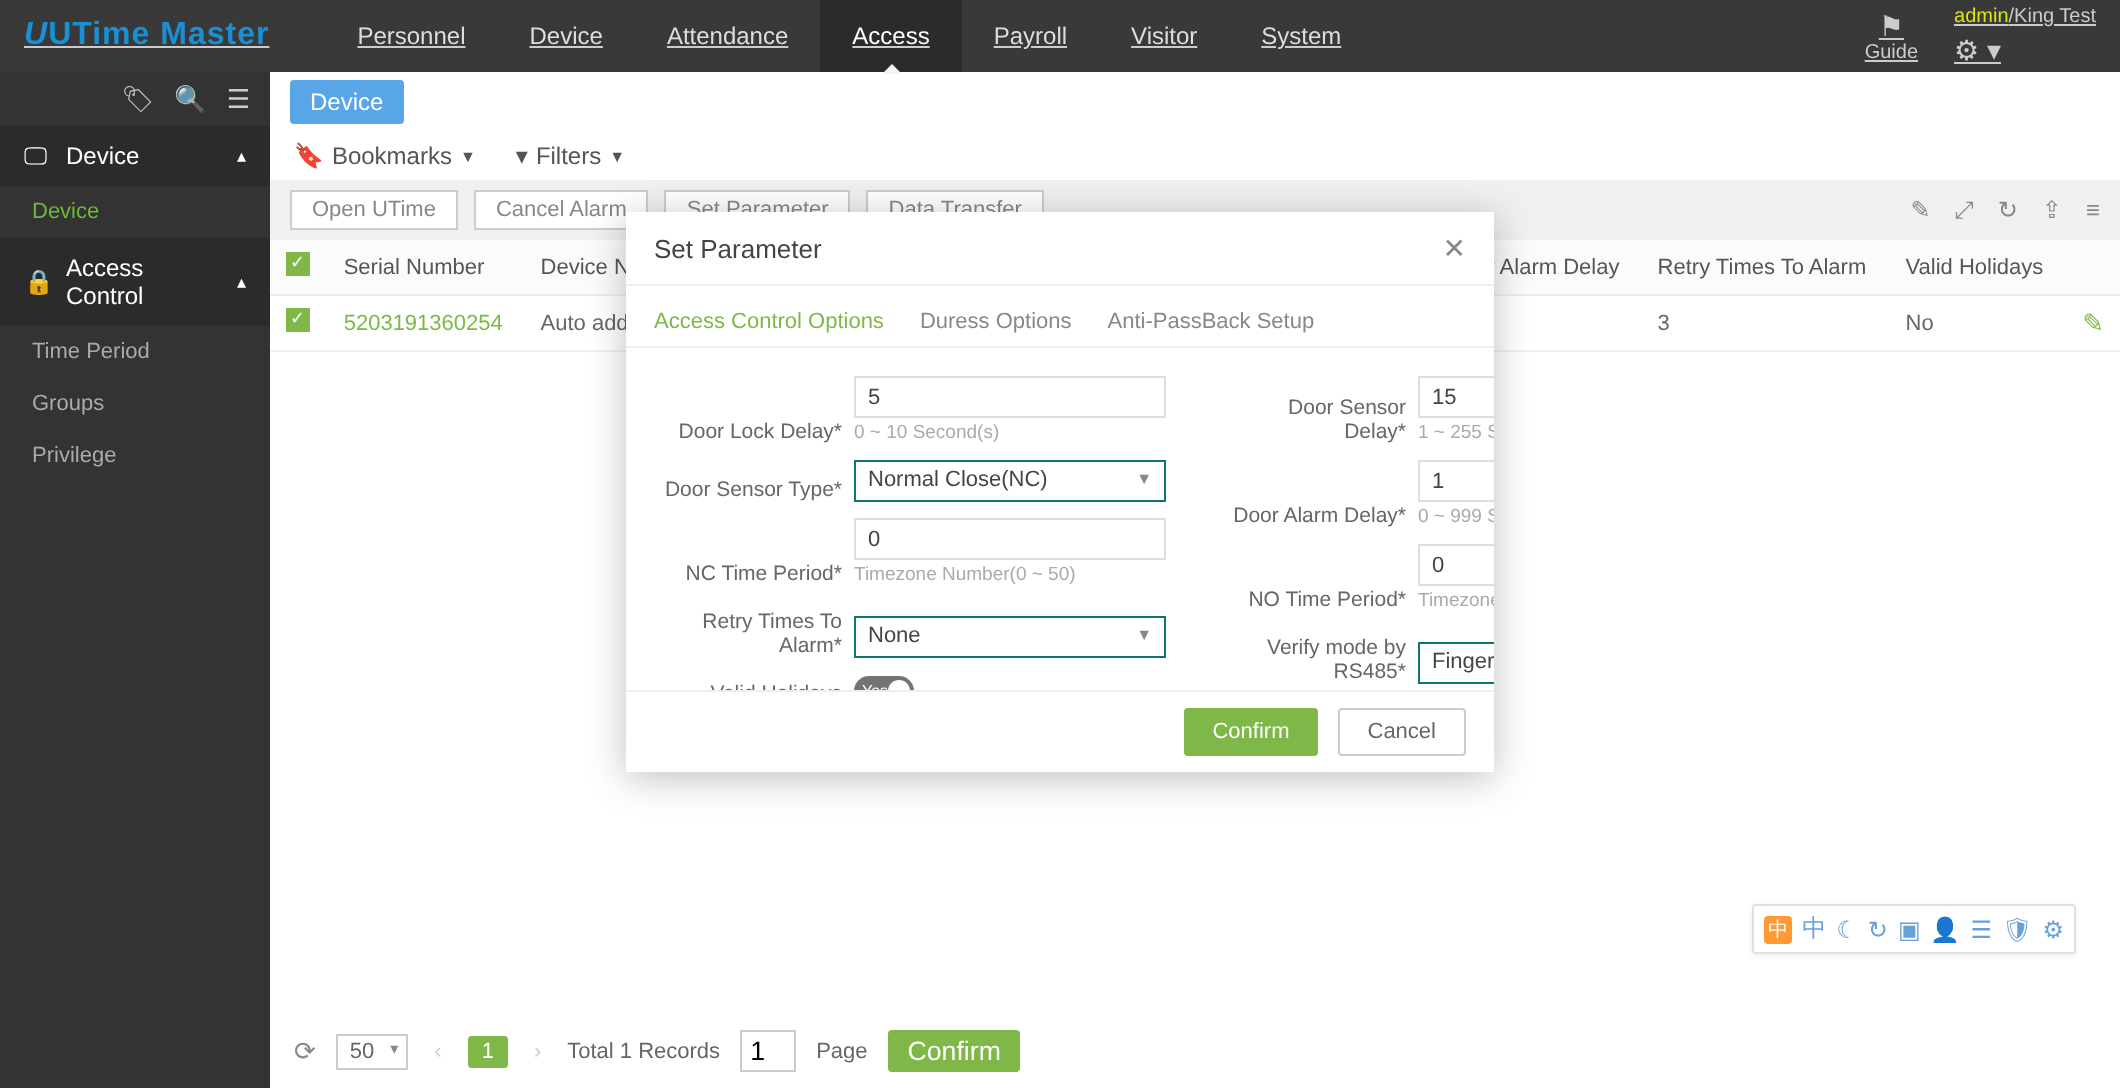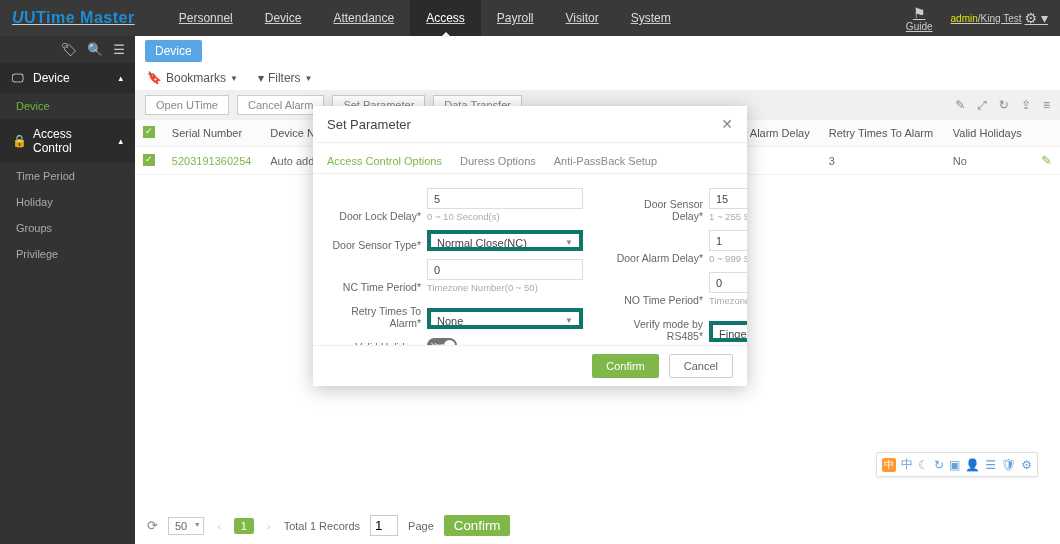--- a/index.html
+++ b/index.html
@@ -76,21 +76,21 @@
 .modal-tabs { display:flex; padding:6px 14px 0; border-bottom:1px solid #eee; gap:18px; }
 .mtab { padding:6px 0; color:#888; cursor:pointer; font-size:11px; }
 .mtab.active { color:#7fb848; }
 
 .modal-body { padding:14px 16px; flex:1; overflow:auto; }
 .form-grid { display:grid; grid-template-columns:1fr 1fr; column-gap:28px; }
 .frow { display:flex; align-items:flex-end; margin-bottom:8px; }
 .flabel { width:98px; text-align:right; color:#666; font-size:10.5px; padding-top:4px; padding-right:6px; }
 .fctl { flex:1; display:flex; flex-direction:column; }
 .finput { border:1px solid #ddd; padding:3px 6px; font-size:11px; color:#444; height:21px; background:#fff;}
-.fselect { border:4px solid #0f766e; padding:3px 6px; font-size:11px; color:#444; height:21px; background:#fff; position:relative; }
+.fselect { border:1px solid #0f766e; padding:3px 6px; font-size:11px; color:#444; height:21px; background:#fff; position:relative; }
 .fselect .scaret { position:absolute; right:6px; top:4px; font-size:8px; color:#888;}
 .fhint { color:#aaa; font-size:9.5px; margin-top:2px;}
 .toggle { width:30px; height:15px; background:#737373; border-radius:8px; position:relative; display:inline-flex; align-items:center; }
 .toggle .knob { width:11px; height:11px; background:#fff; border-radius:50%; position:absolute; right:2px; }
 .toggle .tyes { color:#fff; font-size:8px; margin-left:4px;}
 
 .modal-foot { padding:8px 14px; display:flex; justify-content:flex-end; gap:10px; border-top:1px solid #eee;}
 .btn-confirm { background:#7fb848; color:#fff; border:none; padding:5px 14px; border-radius:2px; cursor:pointer; font-size:11px;}
 .btn-cancel { background:#fff; border:1px solid #ccc; color:#666; padding:5px 14px; border-radius:2px; cursor:pointer; font-size:11px;}
 </style>
@@ -106,21 +106,21 @@
     <div class="nav-item active">Access</div>
     <div class="nav-item">Payroll</div>
     <div class="nav-item">Visitor</div>
     <div class="nav-item">System</div>
   </div>
   <div class="top-right">
     <div class="guide">
       <span class="guide-icon">⚑</span>
       <span>Guide</span>
     </div>
-    <div style="display:flex;flex-direction:row;align-items:center;gap:3px;">
+    <div style="display:flex;flex-direction:column;align-items:flex-start;gap:3px;">
       <div class="userline"><span class="admin">admin</span><span>/</span><span>King Test</span></div>
       <span class="gear">⚙ ▾</span>
     </div>
   </div>
 </div>
 
 <div class="main">
 
   <div class="sidebar">
     <div class="side-icons">
@@ -133,21 +133,20 @@
       <span>Device</span>
       <span class="caret">▴</span>
     </div>
     <div class="side-link sel">Device</div>
     <div class="side-section">
       <span class="ic">🔒</span>
       <span>Access Control</span>
       <span class="caret">▴</span>
     </div>
     <div class="side-link">Time Period</div>
-    <div class="side-link">Holiday</div>
     <div class="side-link">Groups</div>
     <div class="side-link">Privilege</div>
   </div>
 
   <div class="content">
     <div class="tabrow"><span class="tab">Device</span></div>
     <div class="toolbar">
       <div class="tool">
           <span>🔖</span>
           <span>Bookmarks</span>

